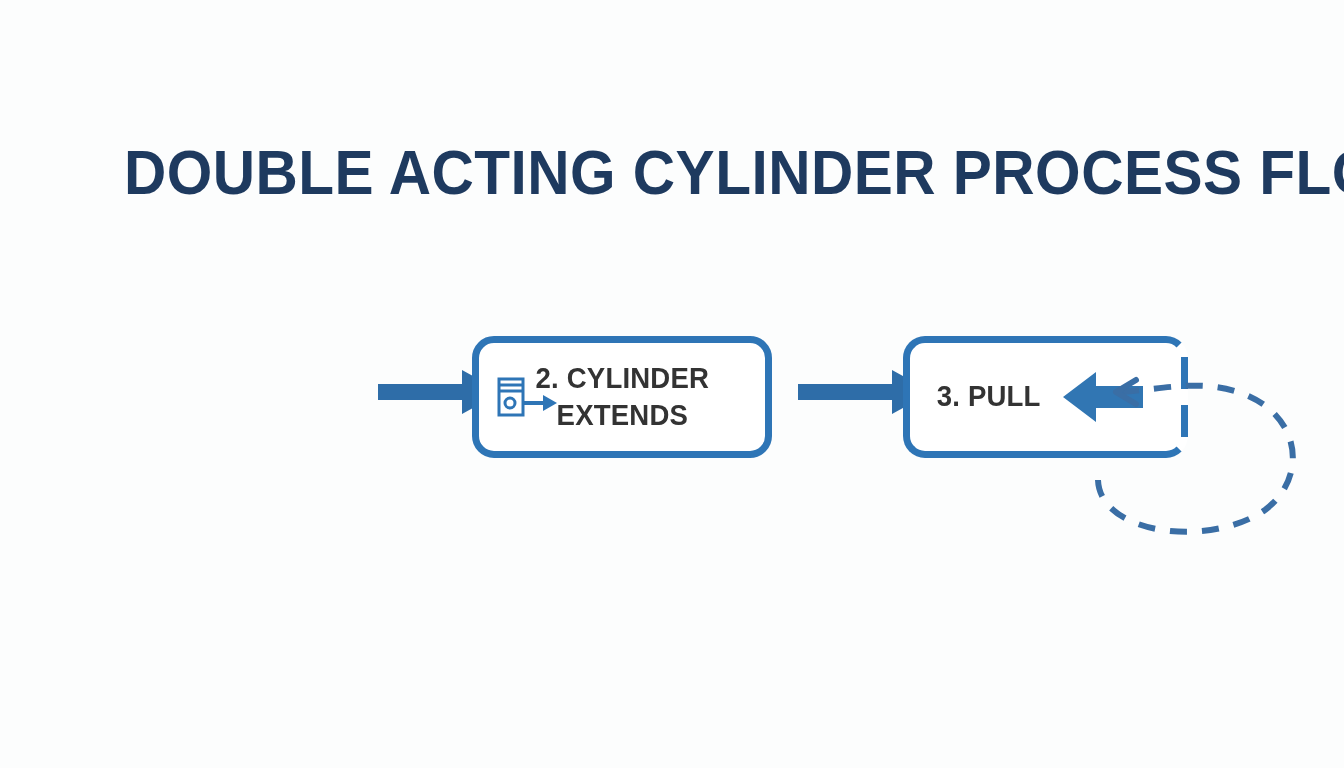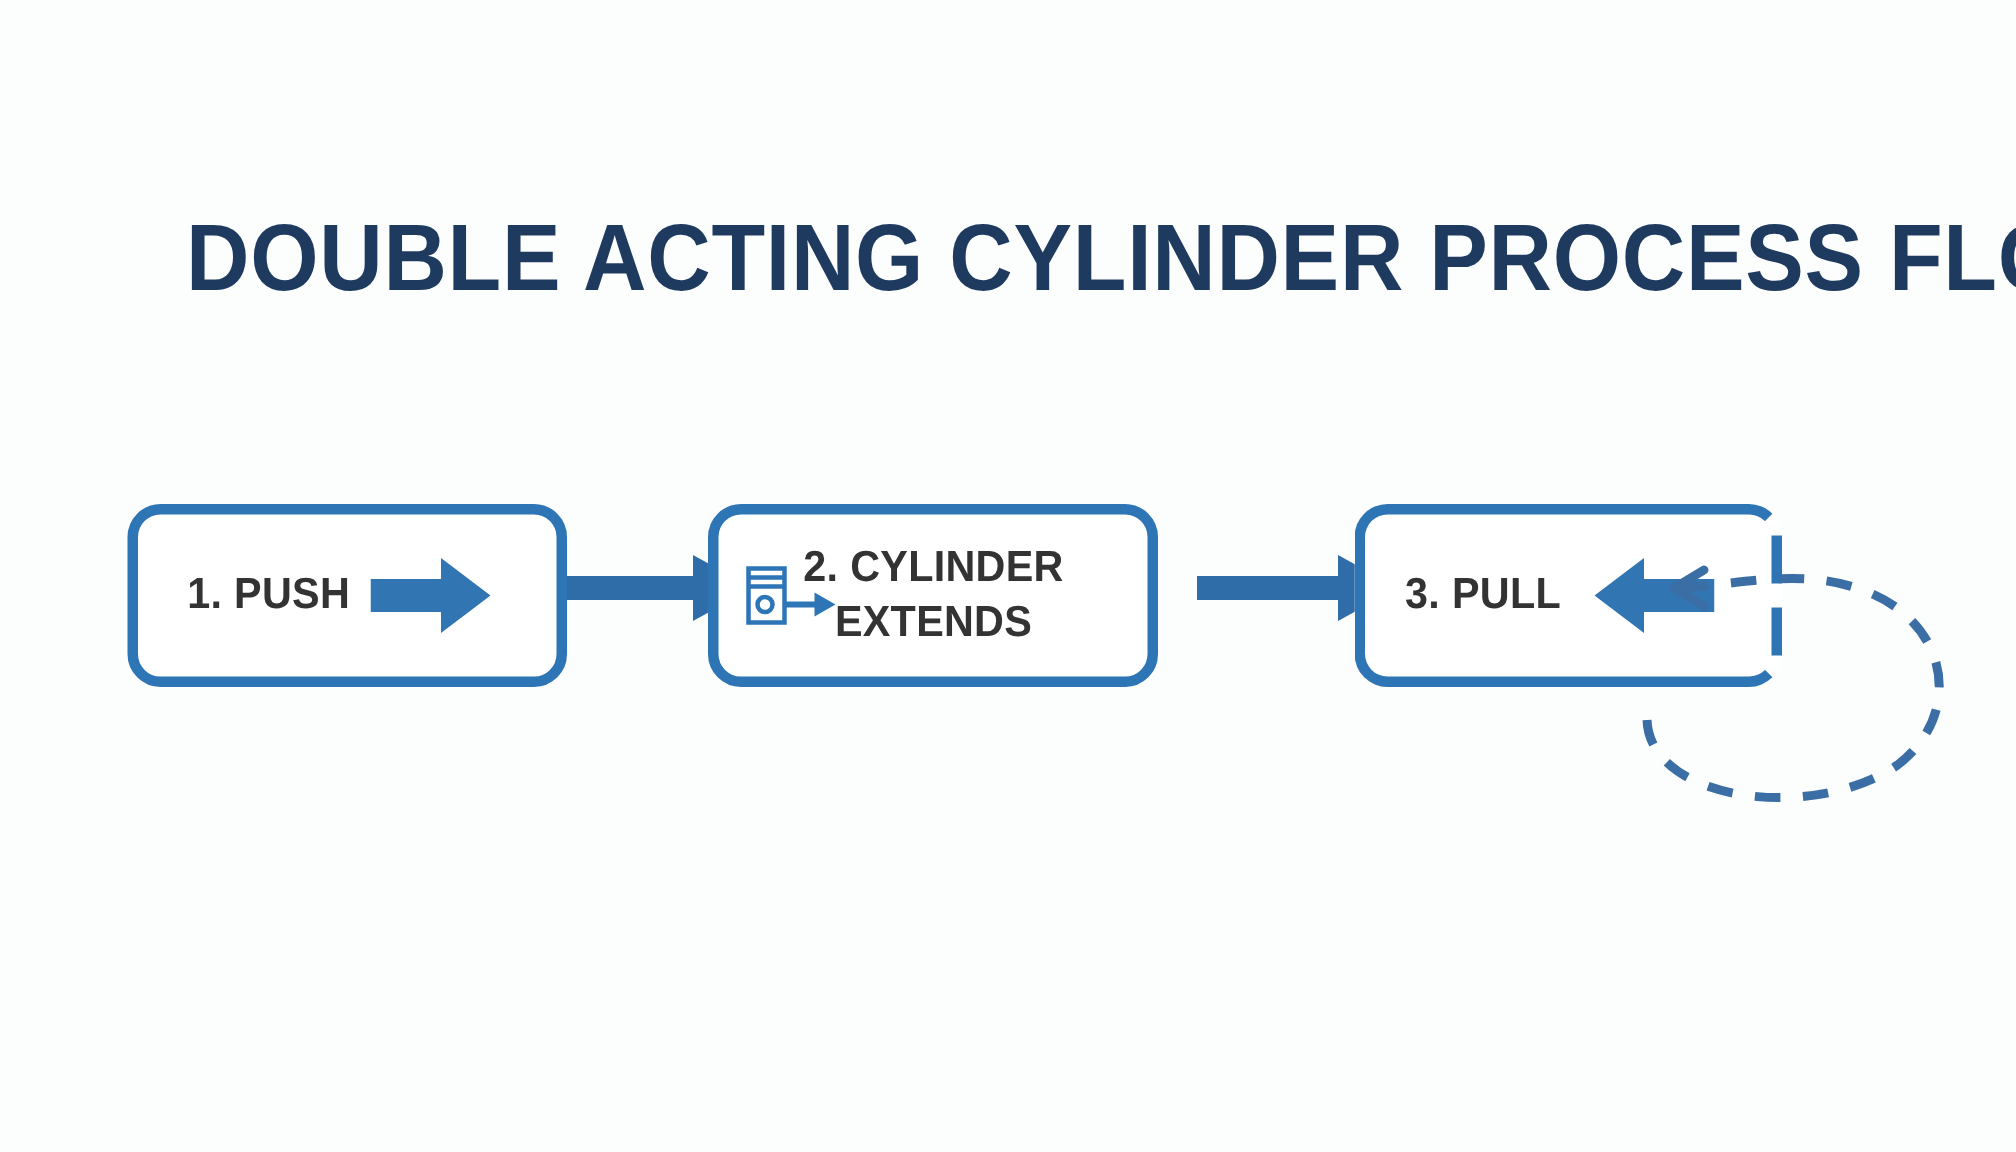--- a/index.html
+++ b/index.html
@@ -127,28 +127,20 @@
     pointer-events: none;
   }
 </style>
 </head>
 <body>
 
 <div id="canvas">
 
   <div id="title">DOUBLE ACTING CYLINDER PROCESS FLOW</div>
 
-  <div class="flow-box" id="box-1">
-    <div class="box-inner">
-      <div class="box-label">1. PUSH</div>
-    </div>
-    <svg class="block-arrow" id="arrow-in-box-1" viewBox="0 0 80 54">
-      <polygon points="0,16 47,16 47,2 80,27 47,52 47,38 0,38" fill="#3176b3"></polygon>
-    </svg>
-  </div>
 
   <svg class="connector" id="connector-1" viewBox="0 0 124 48" preserveAspectRatio="none">
     <polygon points="0,16 84,16 84,2 124,24 84,46 84,32 0,32" fill="#2e6da8"></polygon>
   </svg>
 
   <div class="flow-box" id="box-2">
     <svg id="cylinder-icon" viewBox="0 0 62 48">
 
       <rect x="2" y="6" width="24" height="36" fill="none" stroke="#2e75b6" stroke-width="3"></rect>
 

